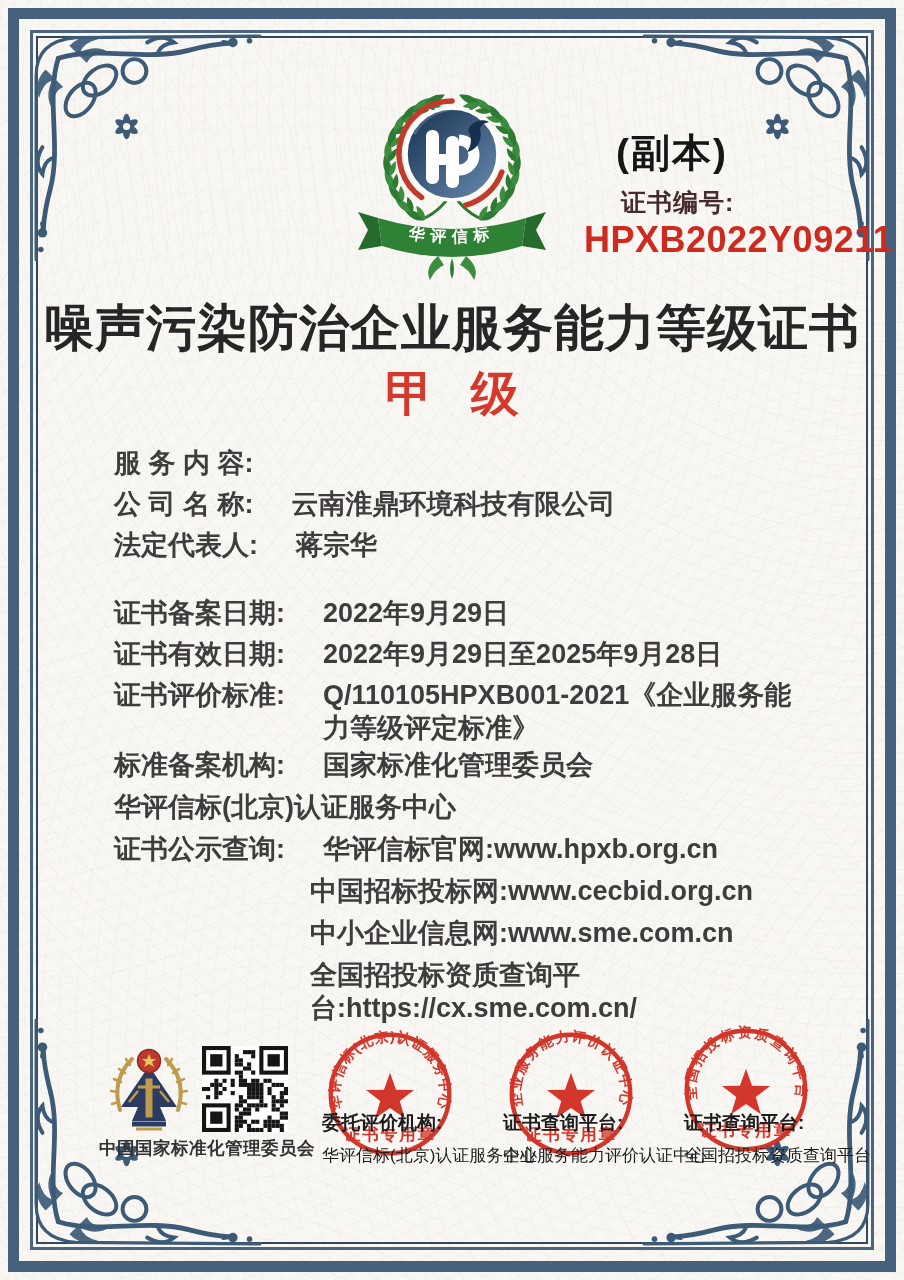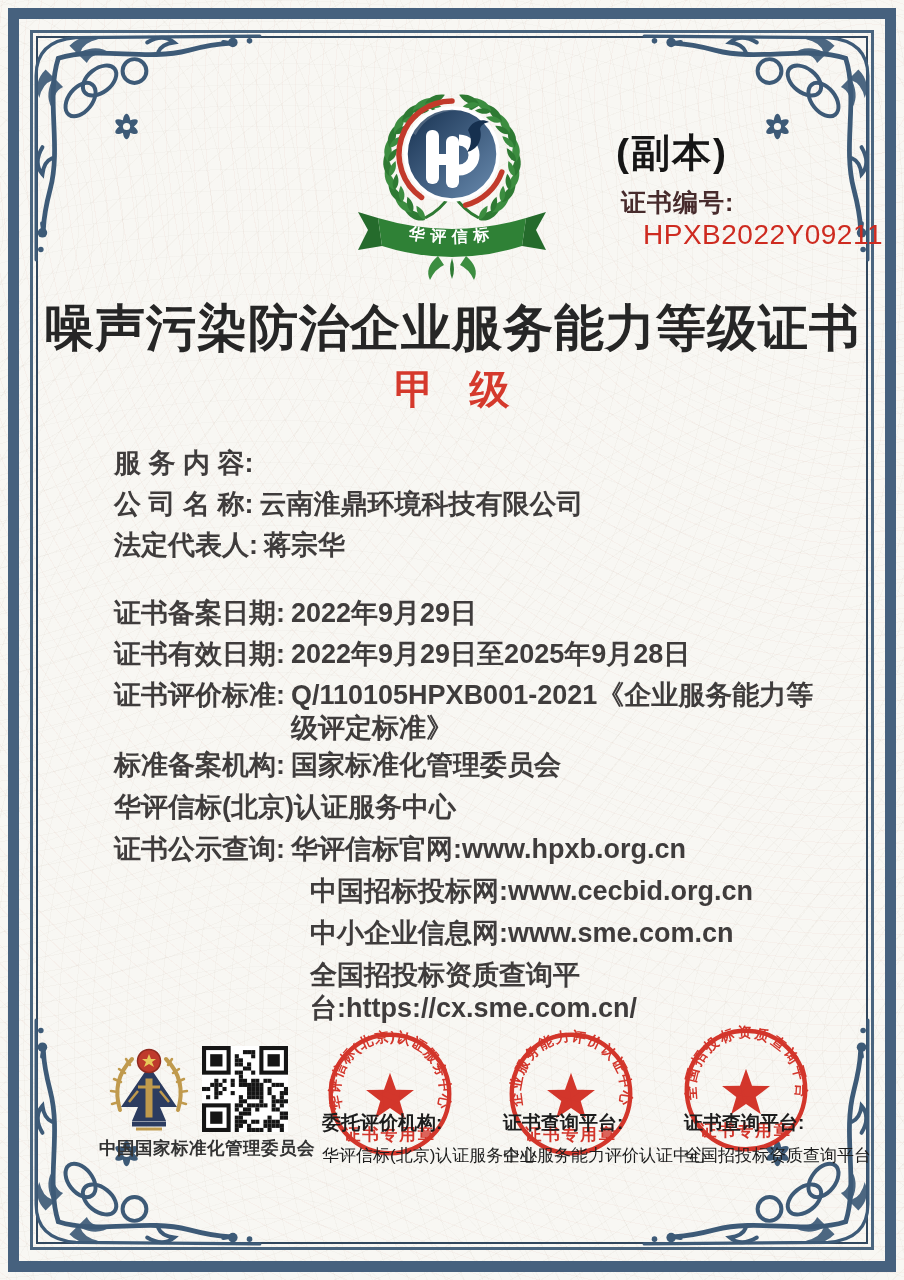--- a/index.html
+++ b/index.html
@@ -20,27 +20,27 @@
   .corner{position:absolute;width:238px;height:238px;}
   .corner.tl{top:25px;left:25px;}
   .corner.tr{top:25px;right:25px;transform:scaleX(-1);}
   .corner.bl{bottom:25px;left:25px;transform:scaleY(-1);}
   .corner.br{bottom:25px;right:25px;transform:scale(-1,-1);}
 
   .logo{position:absolute;left:352px;top:94px;width:200px;height:190px;}
 
   .copy-label{position:absolute;left:616px;top:126px;font-size:39px;font-weight:700;color:#161616;letter-spacing:2px;}
   .certno-label{position:absolute;left:621px;top:186px;font-size:25px;font-weight:700;color:#472b2c;letter-spacing:1px;}
-  .certno-value{position:absolute;left:643px;top:219px;font-size:28px;font-weight:400;color:#ce2b20;letter-spacing:.5px;}
+  .certno-value{position:absolute;left:584px;top:219px;font-size:36px;font-weight:700;color:#ce2b20;letter-spacing:.5px;}
 
   .title{position:absolute;left:0;top:295px;width:100%;text-align:center;font-size:50px;font-weight:700;color:#262626;letter-spacing:1px;}
-  .grade{position:absolute;left:0;top:362px;width:100%;text-align:center;font-size:40px;font-weight:700;color:#d5392c;letter-spacing:12px;text-indent:12px;}
+  .grade{position:absolute;left:0;top:362px;width:100%;text-align:center;font-size:48px;font-weight:700;color:#d5392c;letter-spacing:12px;text-indent:12px;}
 
   .block{position:absolute;left:114px;width:700px;font-size:27px;font-weight:700;color:#3f3c3c;}
-  .block .row{display:flex;align-items:flex-start;margin-bottom:8px;line-height:33px;}
+  .block .row{display:flex;align-items:flex-start;margin-bottom:8px;line-height:33px;gap:32px;}
   .block .lbl{white-space:pre;flex:0 0 auto;margin-right:6px;}
   .block .val{max-width:575px;}
   .blk-info{top:447px;}
   .blk-dates{top:597px;}
   .blk-orgs{top:749px;}
   .blk-orgs .row{margin-bottom:9px;}
   .blk-orgs .row.indent{margin-left:196px;}
 
   .footer-authority{position:absolute;left:96px;top:1136px;width:222px;text-align:center;font-size:17.5px;font-weight:600;color:#333;letter-spacing:.5px;}
   .emblem{position:absolute;left:108px;top:1046px;width:82px;height:86px;}

